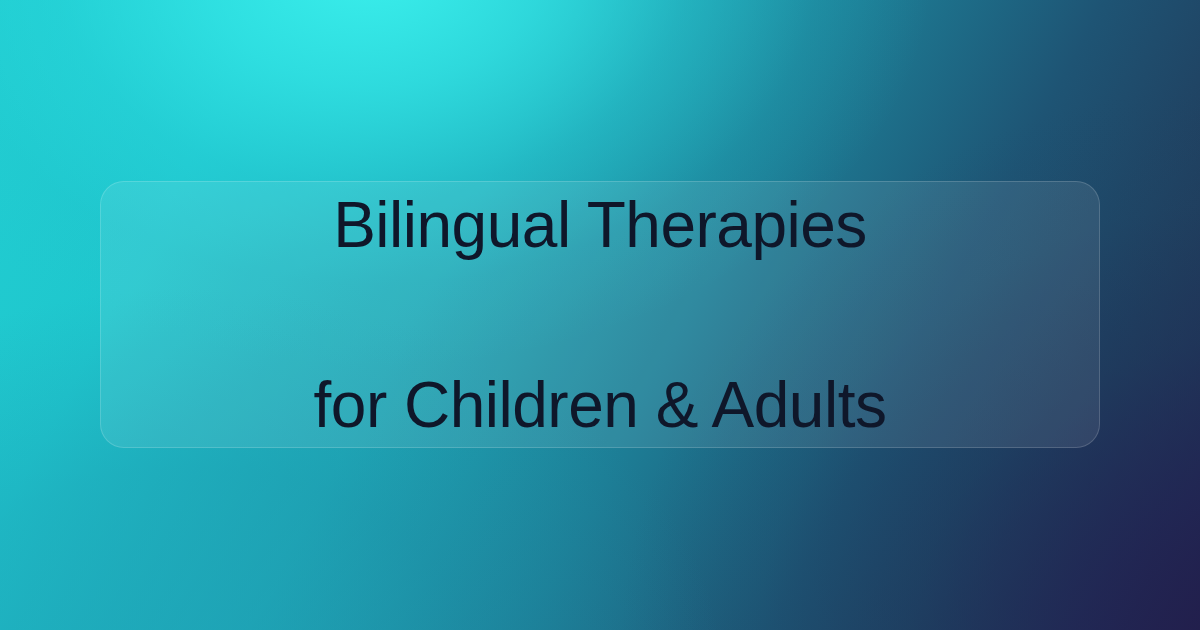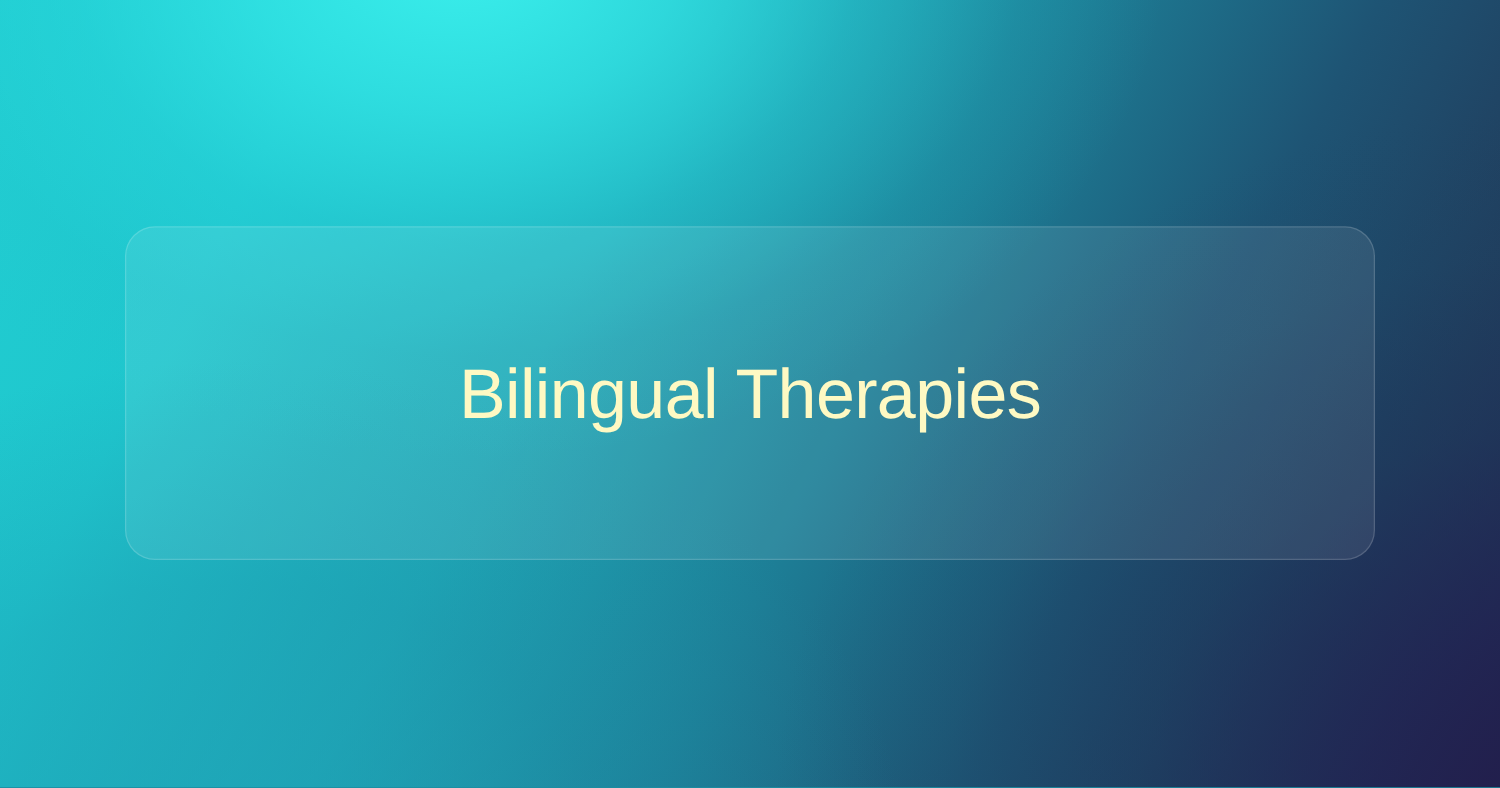--- a/index.html
+++ b/index.html
@@ -90,26 +90,26 @@
     border: 1px solid rgba(255, 255, 255, 0.16);
     display: flex;
     align-items: center;
     justify-content: center;
   }
 
   .hero-title {
     margin: 0;
     padding: 0 32px;
     font-family: "Liberation Sans", sans-serif;
-    font-size: 56px;
+    font-size: 64px;
     font-weight: 300;
     line-height: 90px;
     letter-spacing: -0.5px;
     text-align: center;
-    color: #fef9c3;
+    color: #0f172a;
     white-space: pre-line;
     text-rendering: optimizeLegibility;
   }
 
   .hero-title-line {
     display: block;
   }
 </style>
 </head>
 <body>
@@ -117,16 +117,17 @@
 <div class="og-canvas">
 
   <div class="bg-base"></div>
   <div class="bg-glow"></div>
   <div class="bg-shade"></div>
   <div class="bg-lift"></div>
 
   <div class="hero-card">
     <h1 class="hero-title">
       <span class="hero-title-line">Bilingual Therapies</span>
+      <span class="hero-title-line">for Children &amp; Adults</span>
     </h1>
   </div>
 
 </div>
 
 </body></html>

